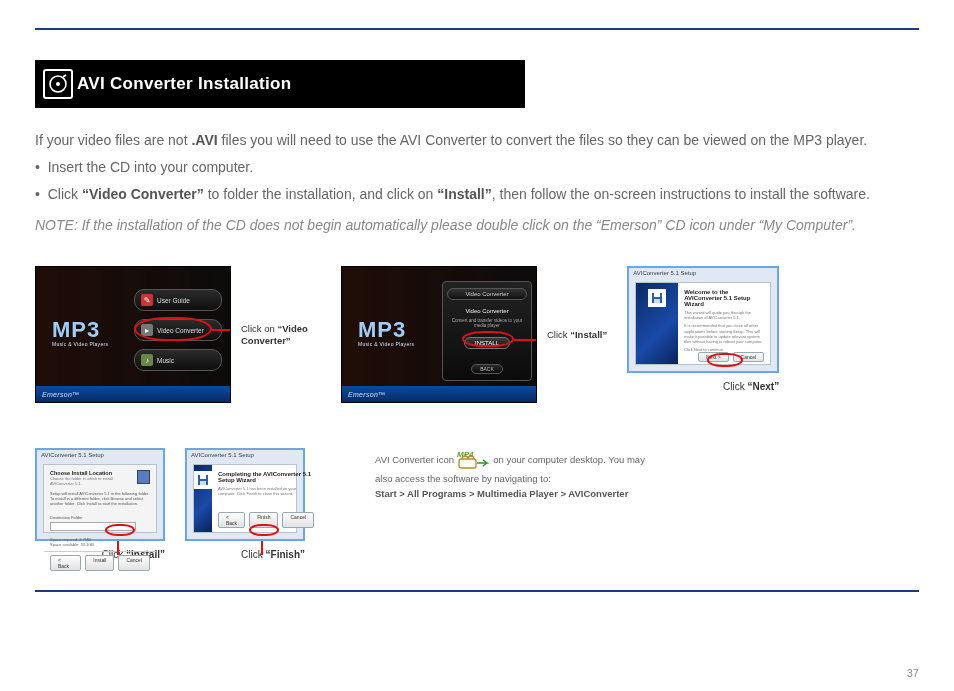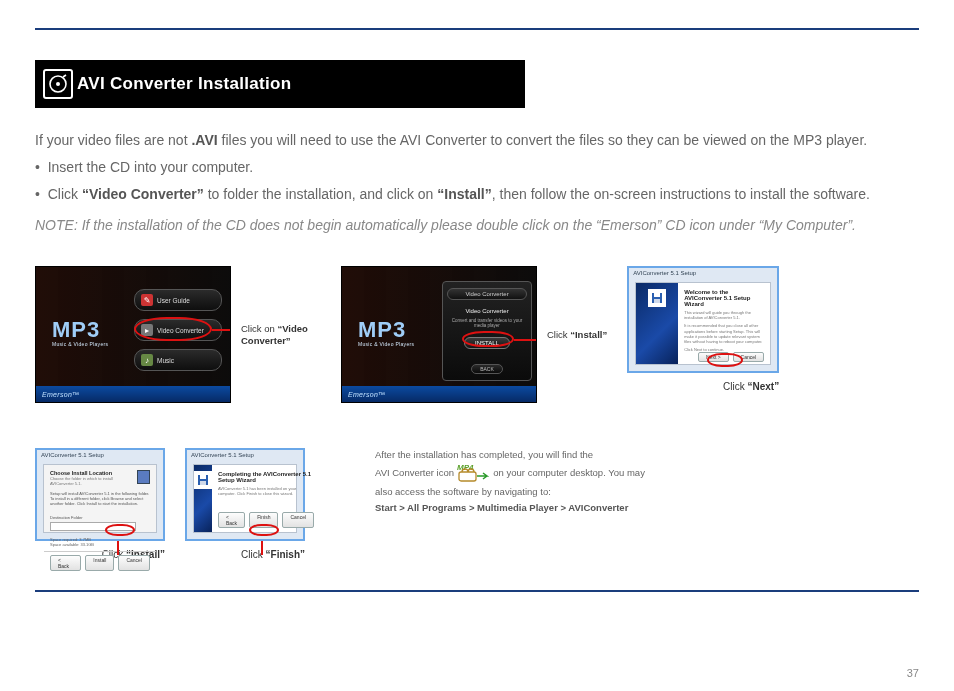--- a/index.html
+++ b/index.html
@@ -414,21 +414,20 @@
         </div>
         <span class="red-ring" style="left:62px; bottom:3px; width:30px; height:12px;"></span>
       </div>
       <span class="red-line" style="position:absolute; left:76px; top:93px; width:1.5px; height:14px; background:#d11;"></span>
       <div class="caption-below">
         <span>Click </span><strong>“Finish”</strong>
       </div>
     </div>
 
     <div class="afterblock" style="margin-left:50px;">
-      <div>After the installation has completed, you will find the</div>
       <div>
         <span>AVI Converter icon </span>
         <span class="mp4ico">
           <svg width="34" height="24" viewBox="0 0 34 24">
             <text x="0" y="9" font-size="8" fill="#5aa02a" font-style="italic" font-weight="700">MP4</text>
             <rect x="2" y="11" width="17" height="9" rx="2" fill="none" stroke="#b58a2a" stroke-width="1.3"></rect>
             <path d="M5 11 a3 3 0 0 1 6 0" fill="none" stroke="#b58a2a" stroke-width="1.3"></path>
             <path d="M11 11 a3 3 0 0 1 6 0" fill="none" stroke="#b58a2a" stroke-width="1.3"></path>
             <path d="M20 15 L30 15 L26 12 M30 15 L26 18" fill="none" stroke="#2a9a2a" stroke-width="1.5"></path>
           </svg>

